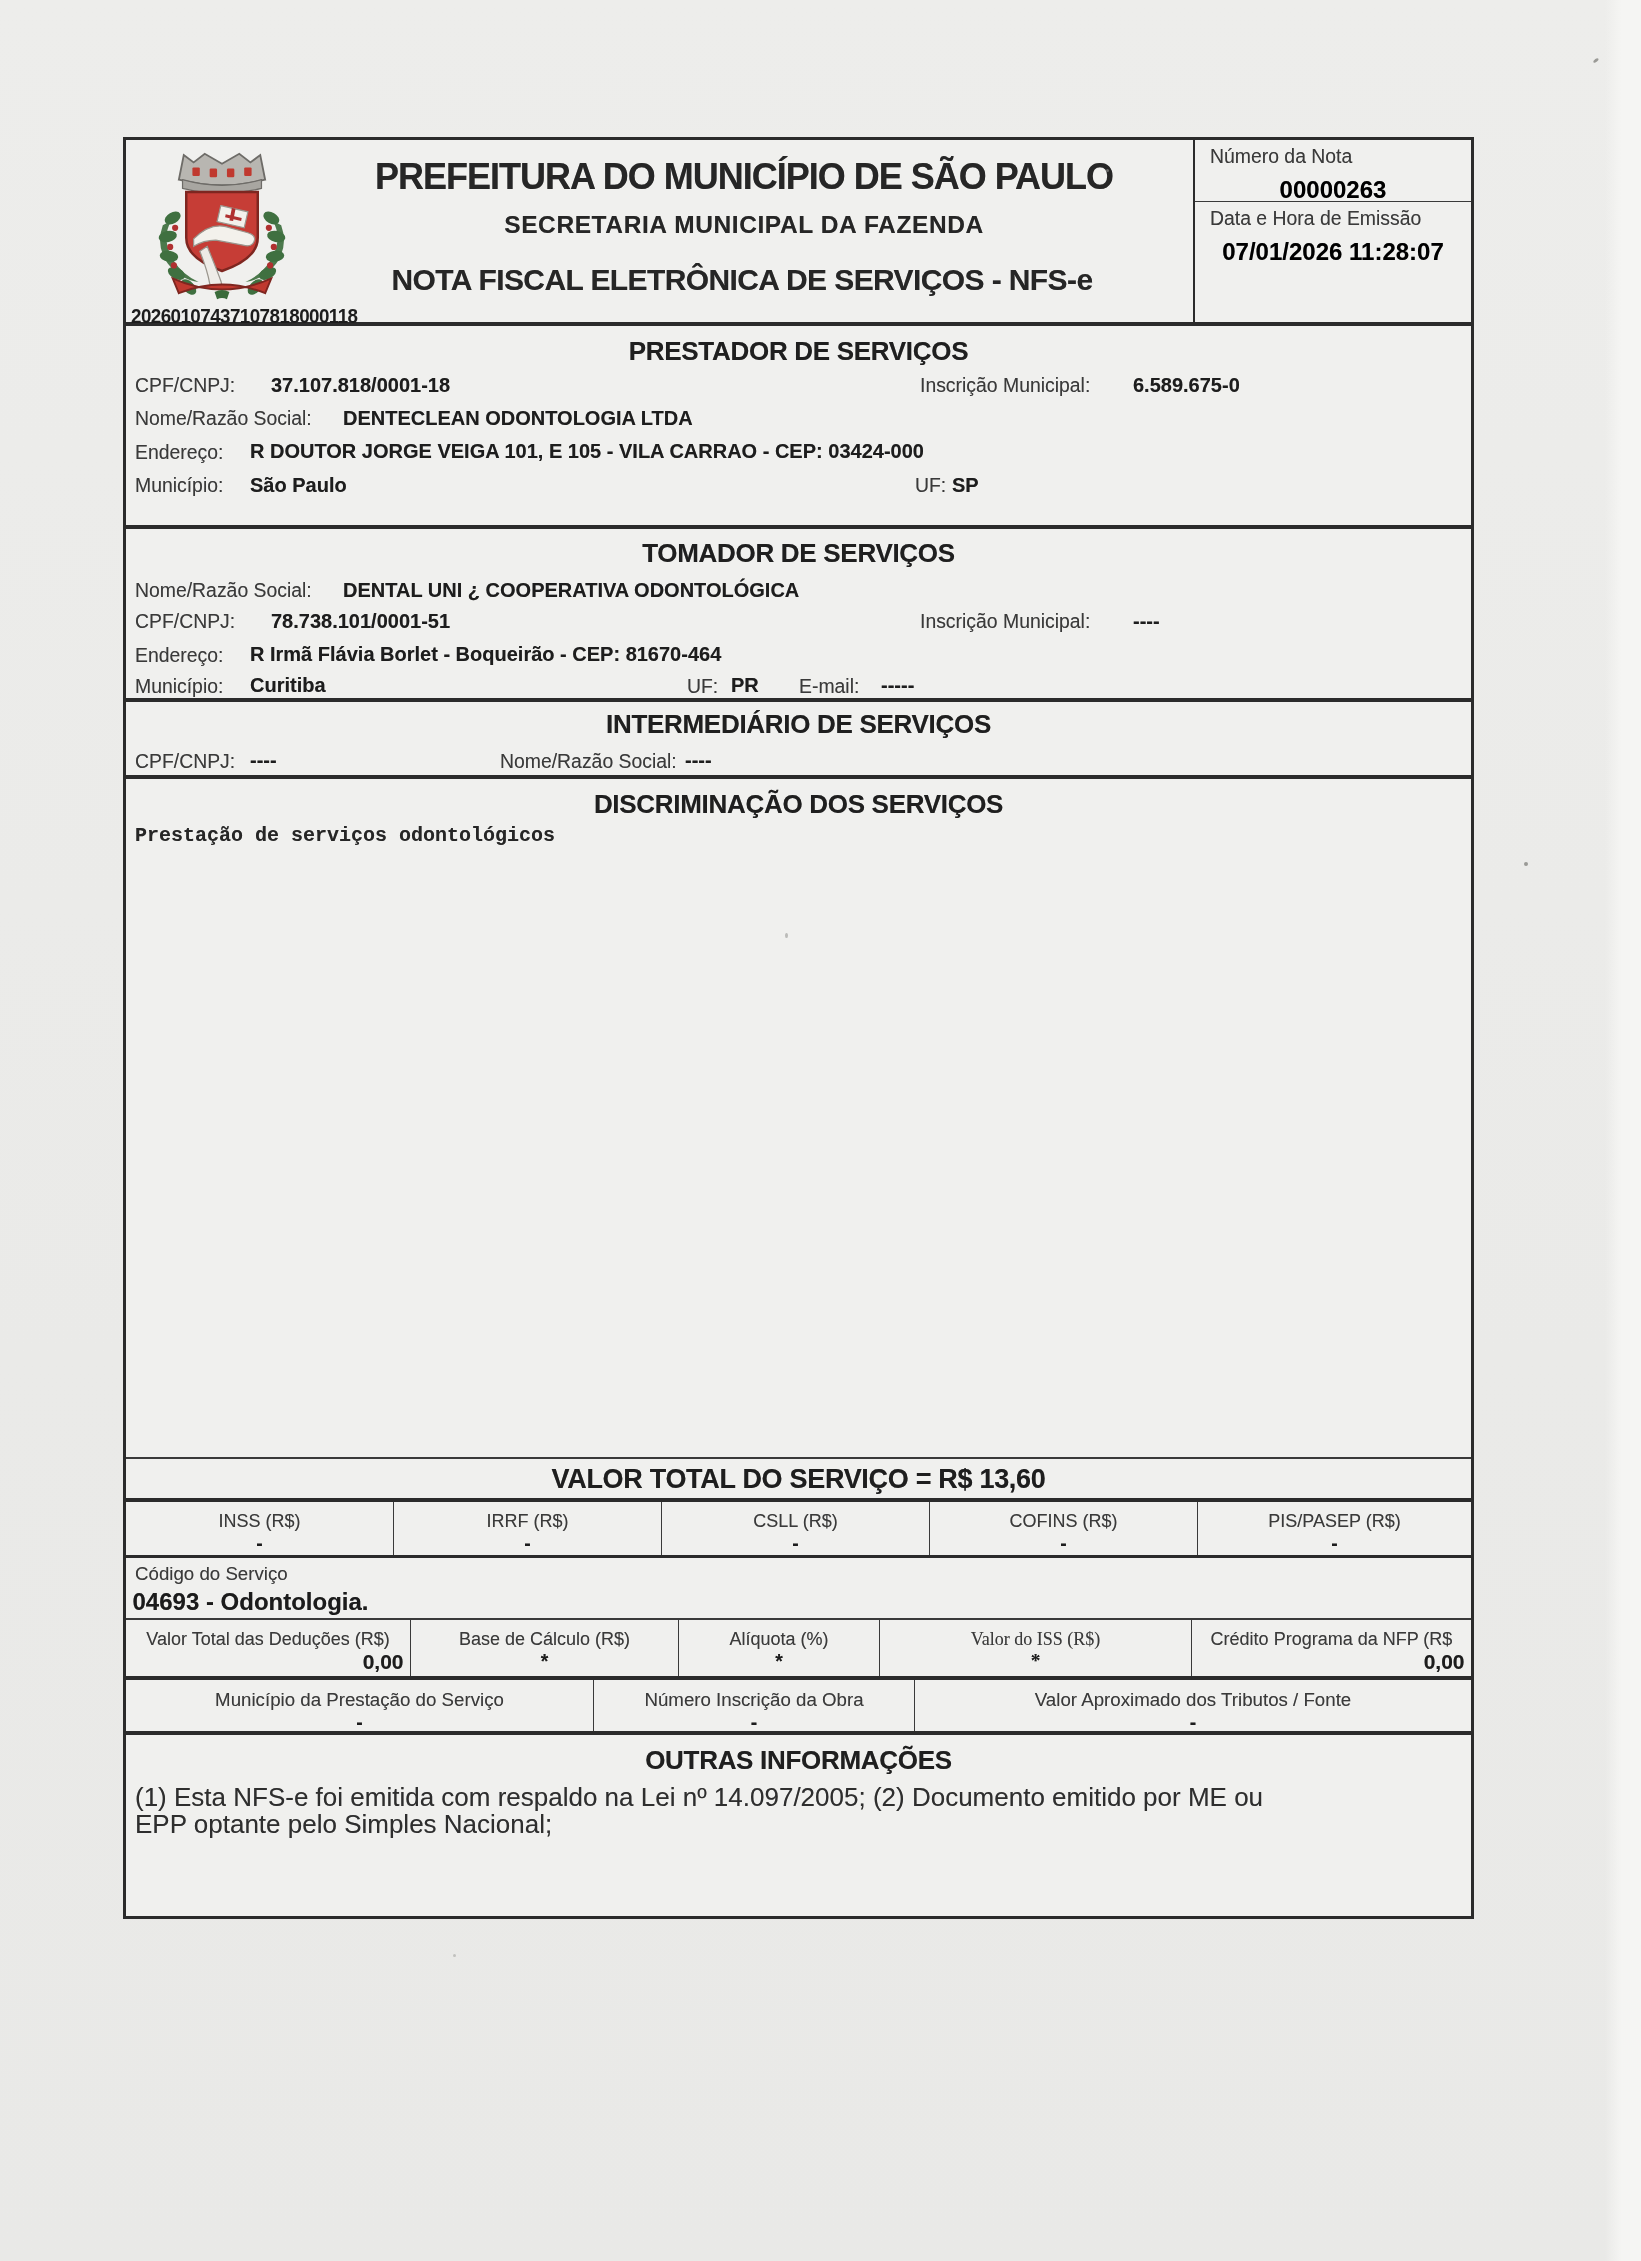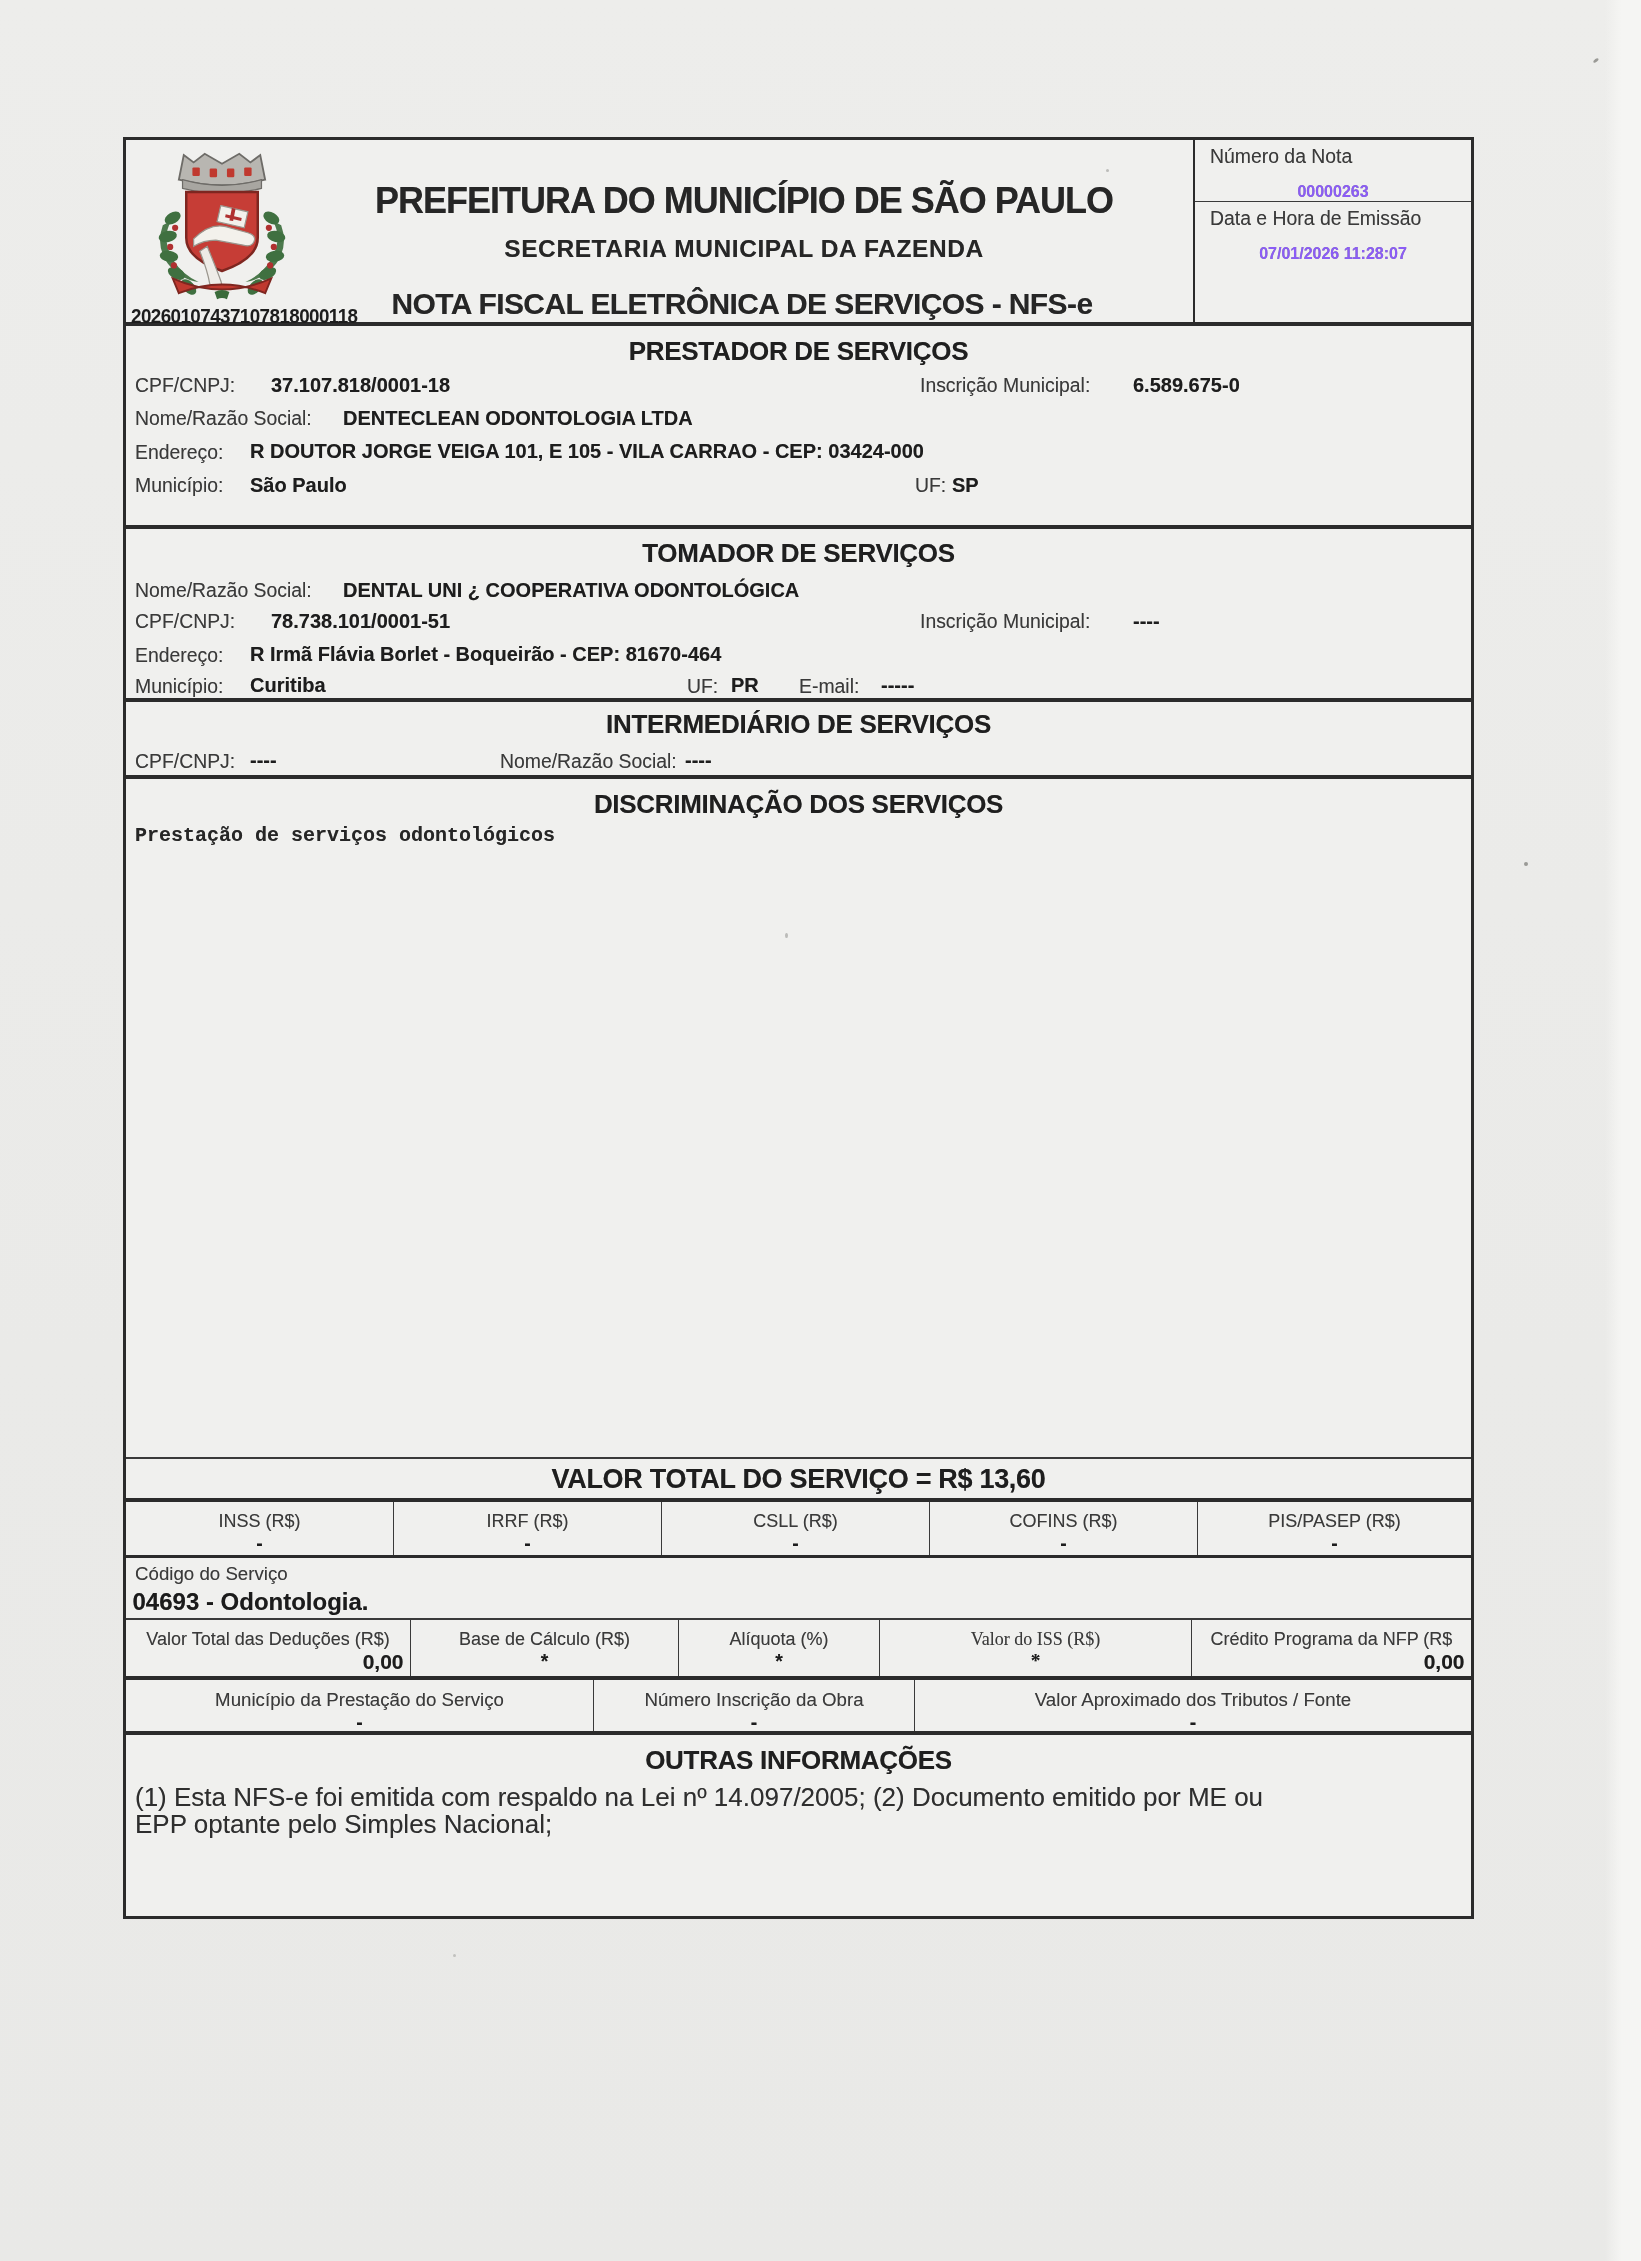--- a/index.html
+++ b/index.html
@@ -15,41 +15,41 @@
     background:linear-gradient(90deg,rgba(250,250,248,0) 0%,#f5f5f3 45%);}
   .speck{position:absolute;background:#9a9a96;border-radius:50%;}
 
   
   .doc{
     position:absolute;left:123px;top:137px;width:1351px;height:1782px;
     border:3.9px solid #2b2b2b;box-sizing:border-box;
     background:#f0f0ee;
   }
   .sec{position:relative;box-sizing:border-box;width:100%;}
-  .ink{color:#262626;text-shadow:0 0 0.6px rgba(50,50,50,.45);margin-top:24px;}
+  .ink{color:#262626;text-shadow:0 0 0.6px rgba(50,50,50,.45);}
   .fld{position:absolute;font-size:19.4px;color:#3a3a3a;text-shadow:0 0 0.6px rgba(70,70,70,.4);white-space:nowrap;}
   .val{position:absolute;font-size:20px;font-weight:bold;color:#1d1d1d;text-shadow:0 0 0.6px rgba(40,40,40,.5);white-space:nowrap;}
   .sec-title{position:absolute;left:0;right:0;text-align:center;font-size:26px;font-weight:bold;
     letter-spacing:-0.3px;color:#1f1f1f;text-shadow:0 0 0.6px rgba(40,40,40,.5);white-space:nowrap;}
 
   
   .sec-header{height:186px;border-bottom:4.5px solid #2b2b2b;}
   .crest{position:absolute;left:22px;top:3.9px;width:148px;height:159px;}
   .crest-code{position:absolute;left:5.2px;top:165px;font-size:20px;font-weight:bold;
     letter-spacing:-0.6px;transform:scaleX(.94);transform-origin:left;color:#1d1d1d;white-space:nowrap;}
   .header-center{position:absolute;left:168px;width:900px;top:0;height:100%;text-align:center;}
   .h-title{position:absolute;left:0;right:0;top:15.5px;font-size:36px;font-weight:bold;
     letter-spacing:-1px;white-space:nowrap;}
   .h-dept{position:absolute;left:0;right:0;top:71px;font-size:24.5px;font-weight:bold;letter-spacing:0.6px;white-space:nowrap;}
   .h-doc{position:absolute;left:0;right:4px;top:123px;font-size:30px;font-weight:bold;letter-spacing:-0.6px;white-space:nowrap;}
   .header-right{position:absolute;top:0;right:0;width:276px;height:100%;border-left:2.6px solid #2b2b2b;}
   .hr-cell{box-sizing:border-box;height:62px;border-bottom:1.9px solid #3a3a3a;padding-top:5.2px;}
   .hr-cell:last-child{border-bottom:none;height:58px;}
   .hr-label{font-size:19.4px;color:#3a3a3a;padding-left:15px;text-shadow:0 0 0.6px rgba(70,70,70,.4);}
-  .hr-value{font-size:16px;font-weight:bold;text-align:center;color:#8b5cf6;margin-top:15px;text-shadow:0 0 0.6px rgba(40,40,40,.5);}
+  .hr-value{font-size:24px;font-weight:bold;text-align:center;color:#000000;margin-top:8px;text-shadow:0 0 0.6px rgba(40,40,40,.5);}
 
   
   .sec-prestador{height:203px;border-bottom:4.5px solid #2b2b2b;}
   .sec-tomador{height:173px;border-bottom:4.5px solid #2b2b2b;}
   .sec-intermediario{height:77px;border-bottom:4.5px solid #2b2b2b;}
   .sec-discriminacao{height:680px;border-bottom:2.6px solid #3a3a3a;}
   .disc-text{position:absolute;left:9px;top:45px;font-family:"Liberation Mono","DejaVu Sans Mono",monospace;
     font-weight:bold;font-size:20px;color:#262626;text-shadow:0 0 0.6px rgba(60,60,60,.4);}
   .sec-valortotal{height:43px;border-bottom:4.5px solid #2b2b2b;}
   .vt{position:absolute;left:0;right:0;top:5.2px;text-align:center;font-size:27px;font-weight:bold;

